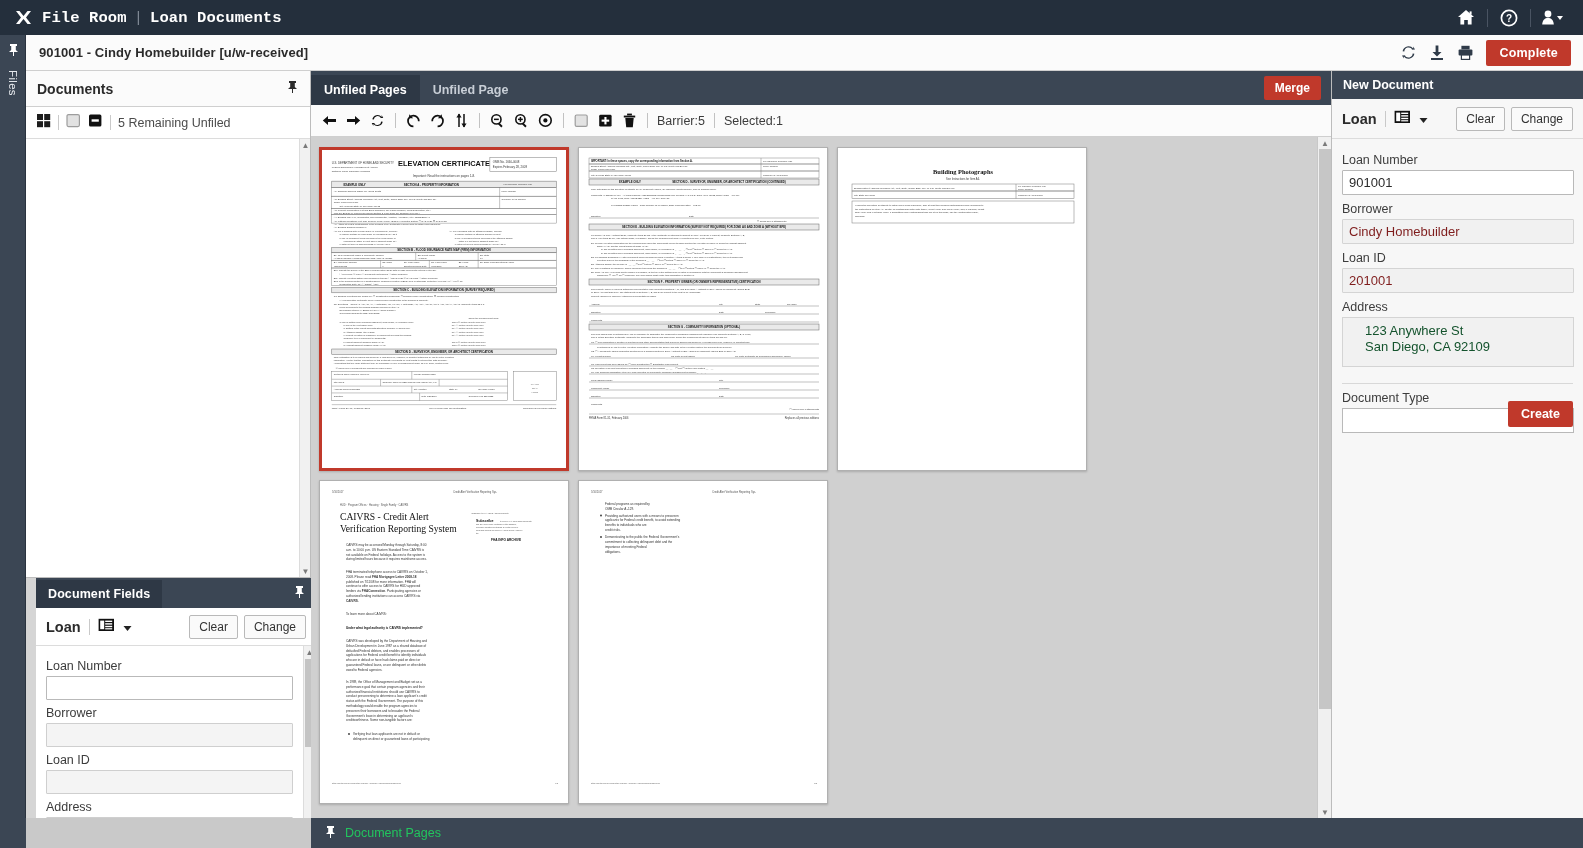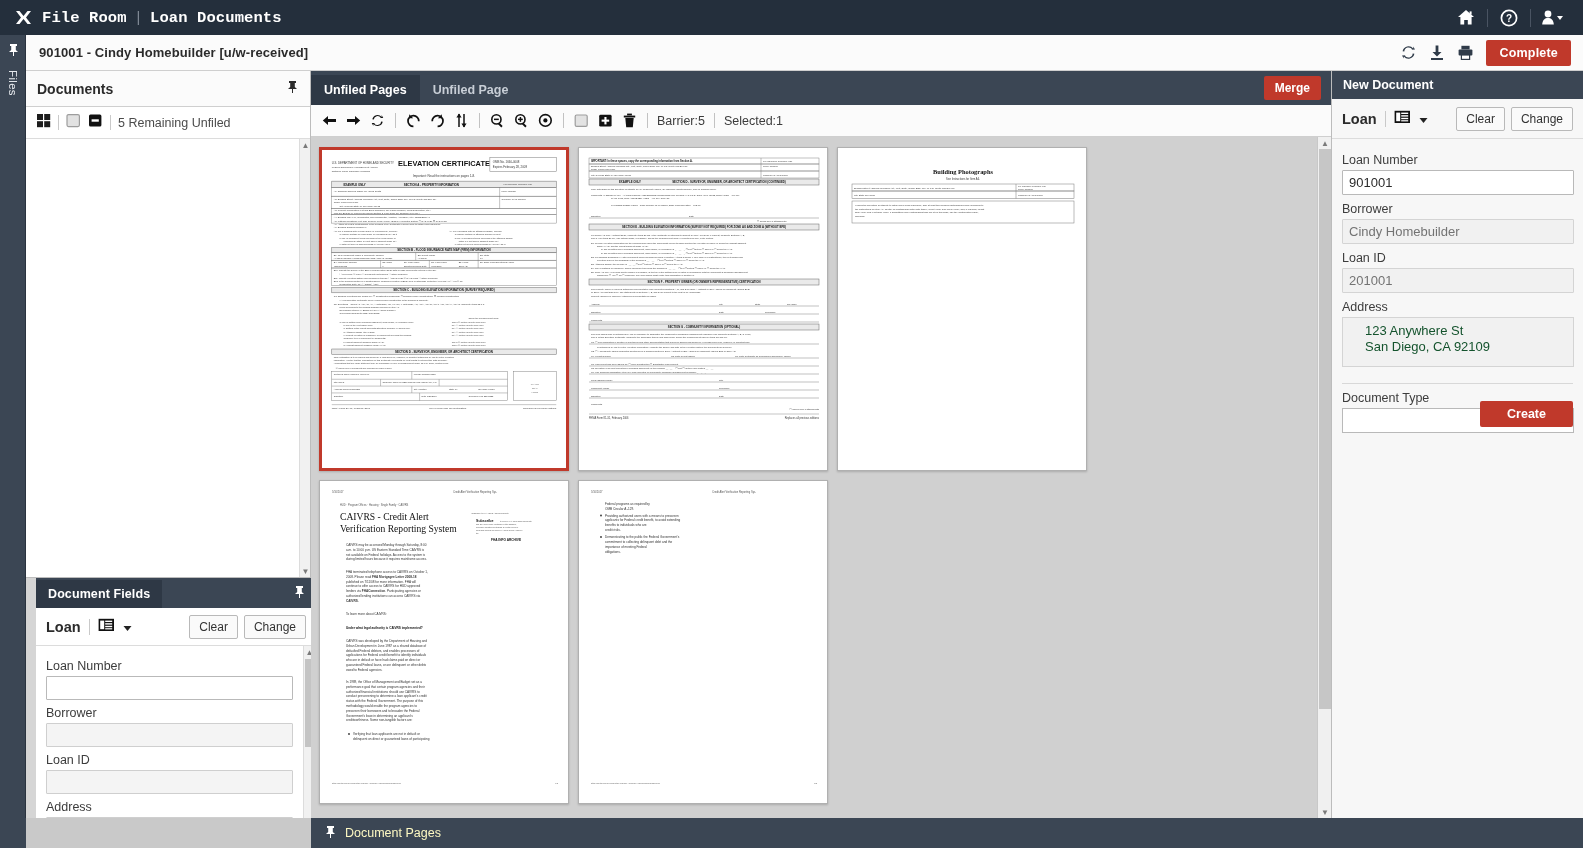--- a/index.html
+++ b/index.html
@@ -177,43 +177,43 @@
   .rp-sub {
     height:40px; display:flex; align-items:center; padding:0 10px; gap:8px;
     border-bottom:1px solid #dcdcdc; background:#f7f7f7;
   }
   .rp-body { padding:7px 10px 0 10px; }
   .rp-label { font-size:12.5px; color:#3c3c3c; margin:7px 0 3px; }
   .rp-input {
     width:232px; height:25px; border:1px solid #b9b9b9; background:#fff; border-radius:1px;
     font-size:13px; color:#2b2b2b; padding:0 6px; font-family:"Liberation Sans", sans-serif;
   }
-  .rp-input.ro { background:#f1f1f1; color:#737373; border-color:#d4d4d4; }
+  .rp-input.ro { background:#f1f1f1; color:#7f1d1d; border-color:#d4d4d4; }
   .rp-area {
     width:232px; height:50px; border:1px solid #d4d4d4; background:#f1f1f1;
     font-size:13px; color:#14532d; padding:5px 22px; line-height:1.25;
     font-family:"Liberation Sans", sans-serif; resize:none;
   }
   .rp-hr { height:1px; background:#d8d8d8; margin:12px 0 0; }
   .rp-select {
     width:232px; height:25px; border:1px solid #b9b9b9; background:#fff;
     display:flex; align-items:center; justify-content:flex-end; padding:0 6px;
     font-size:12px; color:#333; cursor:pointer;
   }
   .btn-create {
     background:#c0392b; color:#fff; font-size:12.5px; font-weight:bold;
-    border:none; border-radius:2px; padding:6px 27px; cursor:pointer;
+    border:none; border-radius:2px; padding:6px 13px; cursor:pointer;
     position:absolute; right:10px; top:330px;
   }
 
   
   .bottombar {
     position:absolute; left:311px; top:818px; width:1020px; height:30px;
     background:#3b4654; display:flex; align-items:center; gap:8px; padding:0 12px;
-    color:#fef9c3; font-size:12.5px;
+    color:#22c55e; font-size:12.5px;
   }
   .bottom-gap {
     position:absolute; left:1331px; top:818px; width:252px; height:30px; background:#3b4654;
   }
   .rail-bottom { position:absolute; left:0; top:818px; width:311px; height:30px; background:#c9c9c9; }
   .rail-bottom-inner { position:absolute; left:0; top:0; width:26px; height:30px; background:#3b4654; }
 </style>
 </head>
 <body>
 

